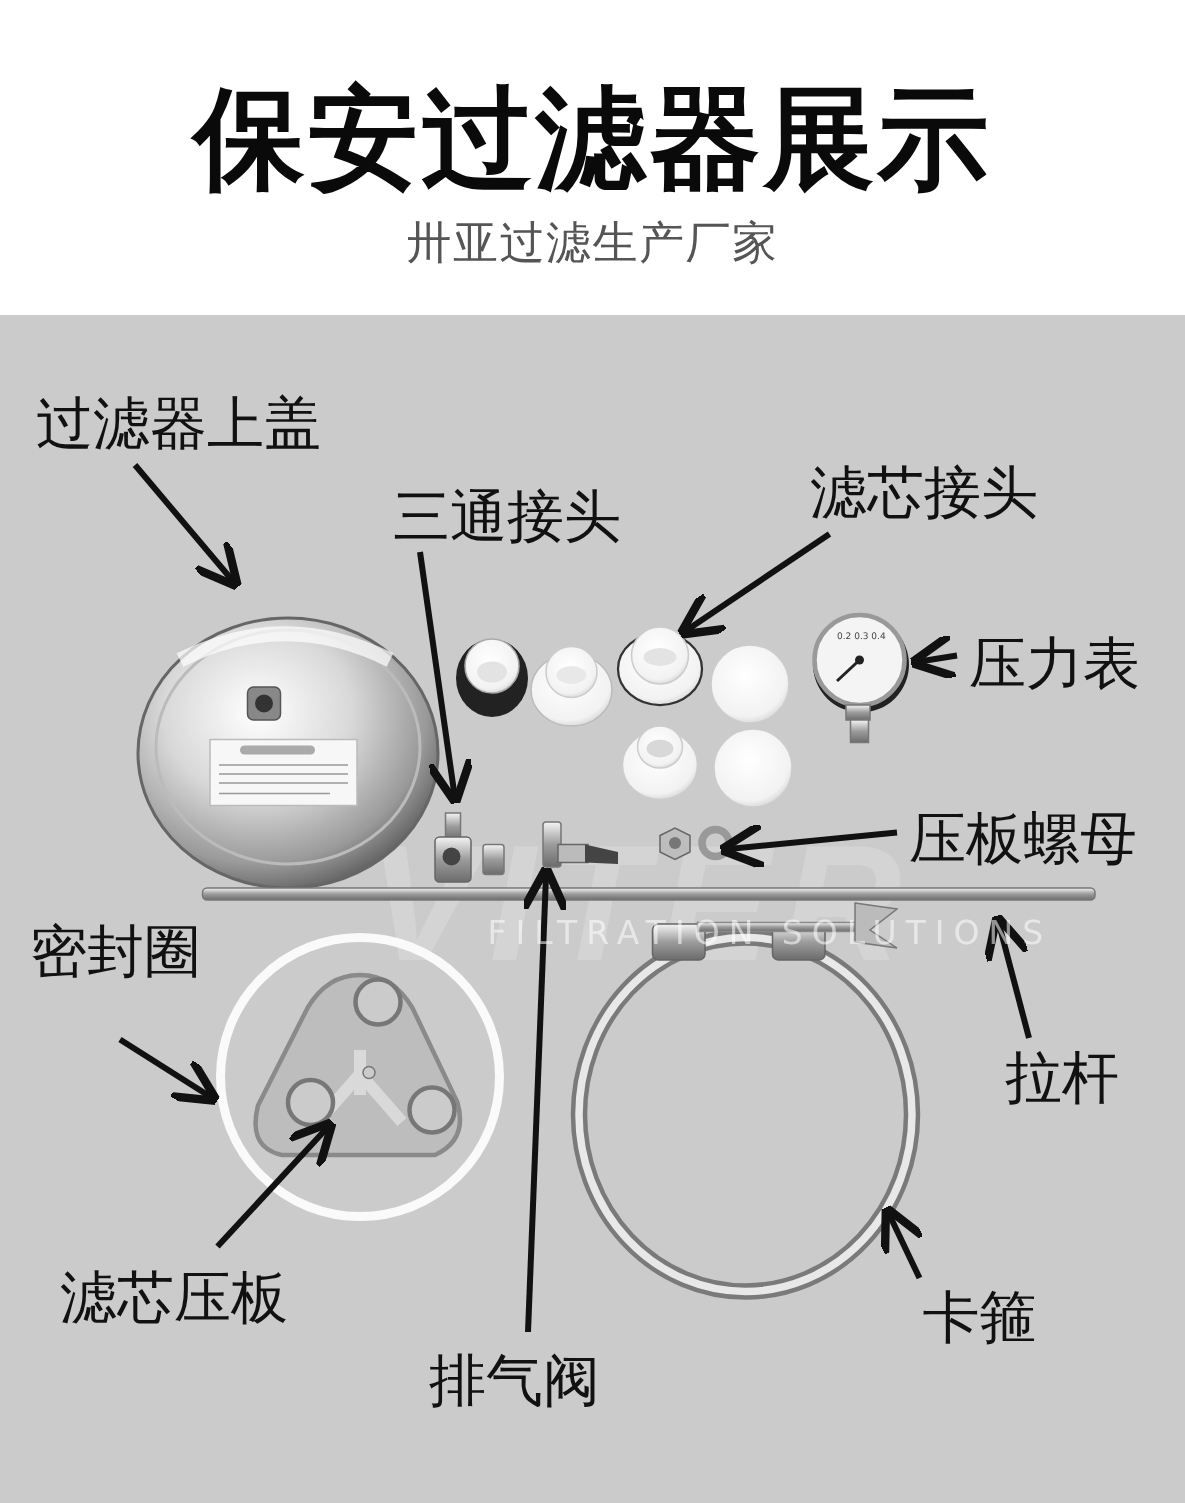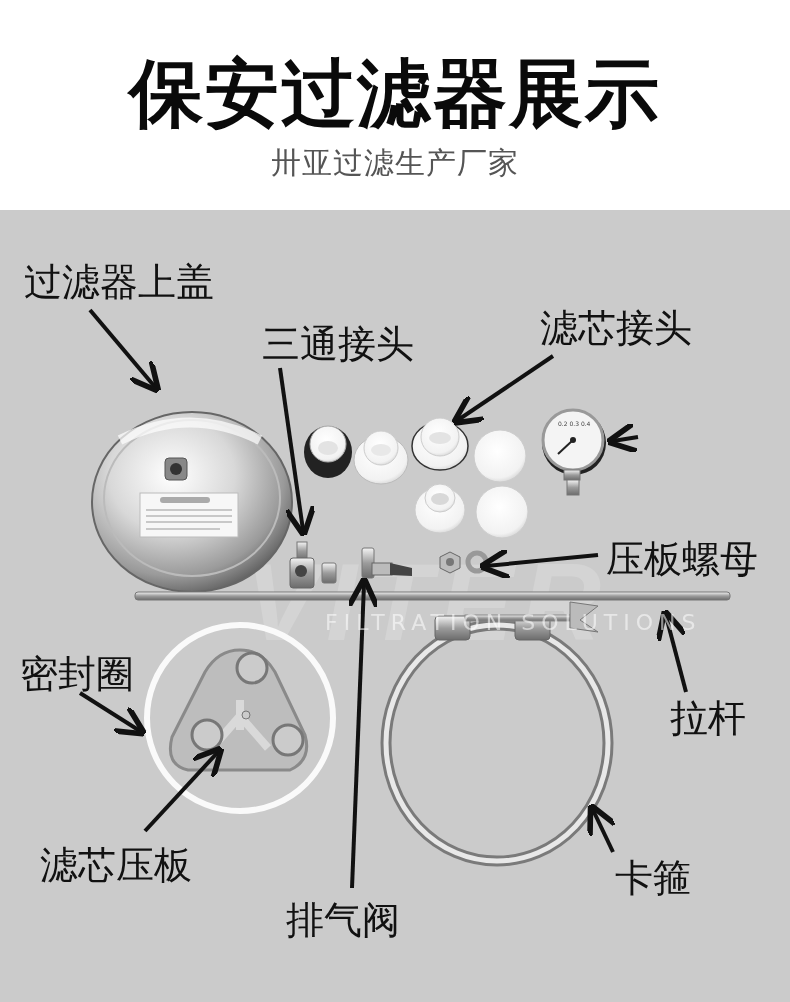--- a/index.html
+++ b/index.html
@@ -155,19 +155,20 @@
       <line x1="352" y1="888" x2="364" y2="584" marker-end="url(#arrowhead)"></line>
       <line x1="613" y1="852" x2="593" y2="810" marker-end="url(#arrowhead)"></line>
     </g>
   </svg>
 
   <div class="watermark" style="left:325px; top:400px;">FILTRATION SOLUTIONS</div>
 
   <div class="label" style="left:262px; top:112px;">三通接头</div>
   <div class="label" style="left:24px; top:50px;">过滤器上盖</div>
   <div class="label" style="left:540px; top:96px;">滤芯接头</div>
+  <div class="label" style="left:646px; top:210px;">压力表</div>
   <div class="label" style="left:606px; top:327px;">压板螺母</div>
-  <div class="label" style="left:20px; top:442px;">密封圈</div>
+  <div class="label" style="left:20px; top:402px;">密封圈</div>
   <div class="label" style="left:670px; top:486px;">拉杆</div>
   <div class="label" style="left:40px; top:633px;">滤芯压板</div>
   <div class="label" style="left:286px; top:688px;">排气阀</div>
   <div class="label" style="left:572px; top:646px;margin-left:43px;">卡箍</div>
 </div>
 
 </body></html>

